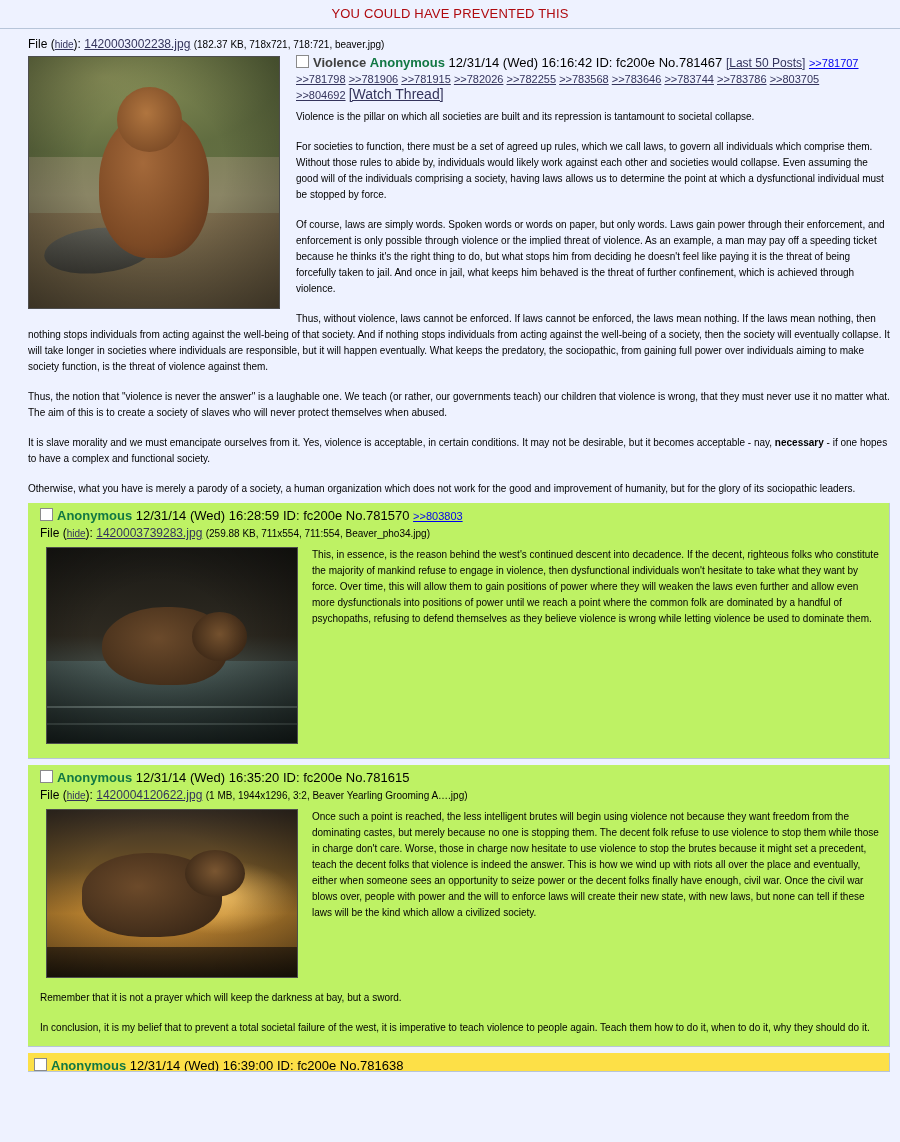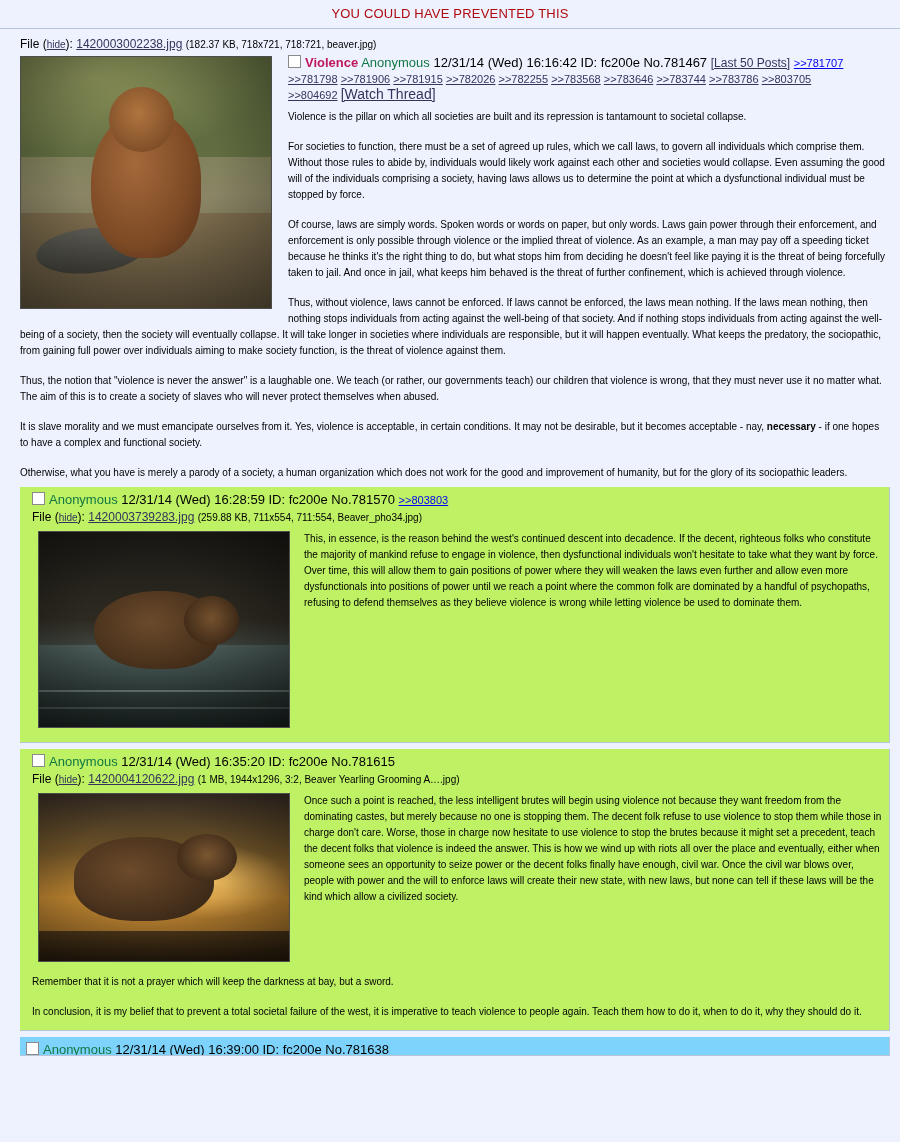--- a/index.html
+++ b/index.html
@@ -24,20 +24,21 @@
     font-size: 13px;
     padding: 6px 0 7px 0;
     letter-spacing: 0.2px;
   }
   .banner-rule {
     border-bottom: 1px solid #B7C5D9;
     margin: 0 0 8px 0;
   }
   .thread {
     padding: 0 10px 0 20px;
+    margin-left: 8px;
   }
   .fileline {
     font-size: 12px;
     color: #000;
     margin: 0 0 2px 0;
     line-height: 15px;
   }
   .fileline .lbl { font-size: 12px; }
   .fileline .hide {
     font-size: 10px;
@@ -67,26 +68,26 @@
   .chk {
     width: 11px;
     height: 11px;
     border: 1px solid #8a8a8a;
     background: #fff;
     display: inline-block;
     vertical-align: -1px;
     margin-right: 4px;
   }
   .subject {
-    color: #be185d;
+    color: #404040;
     font-weight: bold;
   }
   .name {
     color: #117743;
-    font-weight: normal;
+    font-weight: bold;
   }
   .meta { color: #000; }
   .backlinks {
     font-size: 11px;
     line-height: 15px;
   }
   .backlinks a, .quotelink {
     color: #34345C;
   }
   .bracketlink {
@@ -138,21 +139,21 @@
   }
   .reply .postbody { padding-top: 4px; }
   .reply-inner { padding-left: 6px; }
   .trailing-reply {
     margin-top: 6px;
     height: 14px;
     overflow: hidden;
     border: 1px solid #B7C5D9;
     border-top: none;
     border-left: none;
-    background: #7dd3fc;
+    background: #fde047;
     padding: 4px 6px 0 6px;
     font-size: 13px;
     line-height: 17px;
   }
 
   
   .ph { position: relative; overflow: hidden; }
   .ph * { position: absolute; }
 
   

